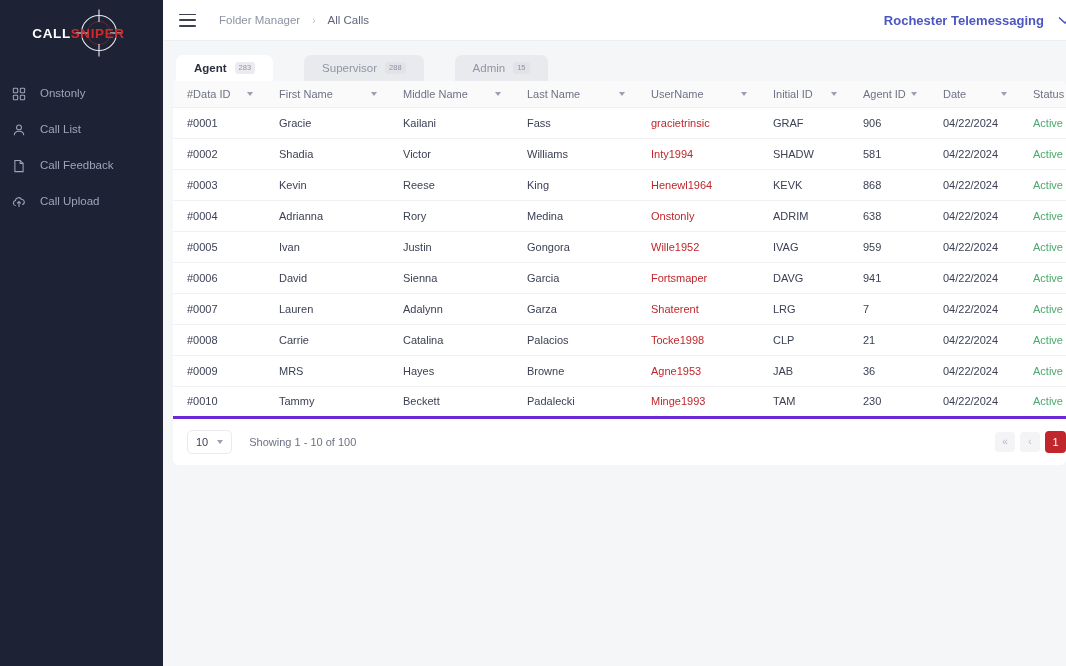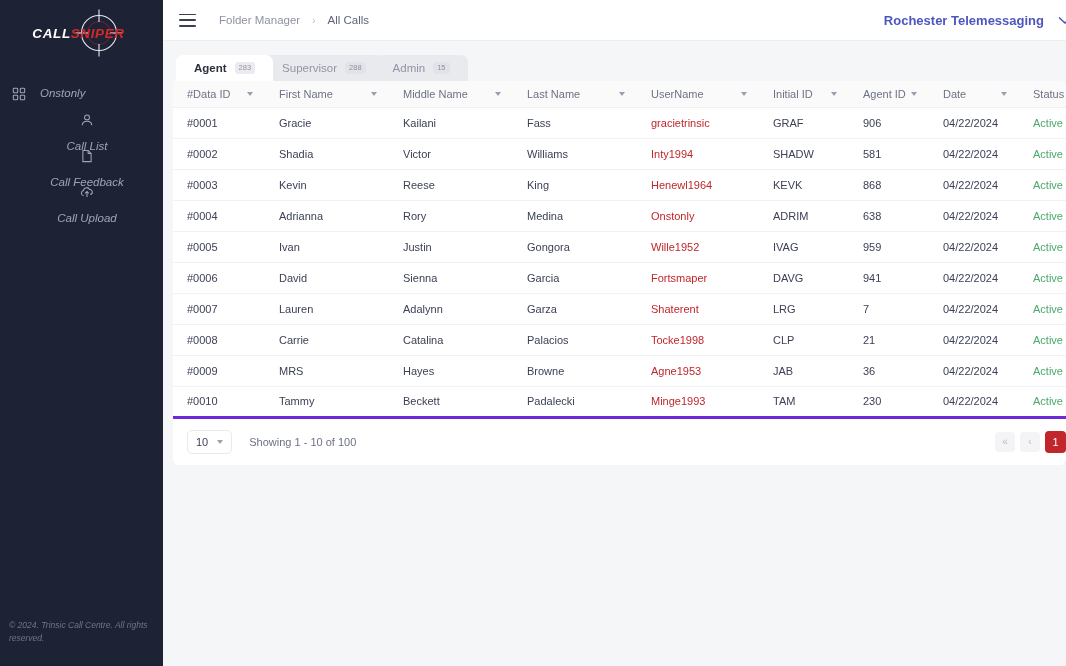--- a/index.html
+++ b/index.html
@@ -10,21 +10,20 @@
     background: #ffffff;
   }
   .app { display: flex; width: 1066px; height: 666px; }
 
   
   .sidebar {
     width: 163px; height: 666px;
     background: #1e2235;
     flex: 0 0 163px;
     position: relative;
-    font-style: italic;
   }
   .logo-wrap {
     height: 66px;
     display: flex; align-items: center; justify-content: center;
     position: relative;
   }
   .logo {
     position: relative;
     width: 112px; height: 56px;
     display: flex; align-items: center; justify-content: center;
@@ -49,21 +48,21 @@
   .nav { margin-top: 10px; }
   .nav-item {
     display: flex; align-items: center;
     gap: 13px;
     height: 36px;
     padding: 0 0 0 11px;
     color: #9fa4b8;
     font-size: 11.5px;
     cursor: pointer;
   }
-  .nav-item + .nav-item { margin-top: 0px; flex-direction: column; }
+  .nav-item + .nav-item { margin-top: 0px; }
   .nav-icon {
     width: 16px; height: 16px;
     display: flex; align-items: center; justify-content: center;
     flex: 0 0 16px;
   }
   .nav-icon svg { display: block; }
   .nav-label { line-height: 1; }
 
   .side-footer {
     position: absolute;
@@ -165,20 +164,21 @@
   }
   .add-user-btn .plus { font-size: 13px; line-height: 1; font-weight: 400; }
 
   
   .tabs {
     display: flex; align-items: center;
     height: 26px;
     position: relative;
     z-index: 3;
     margin-left: 3px;
+    gap: 40px;
   }
   .tab {
     height: 26px;
     display: flex; align-items: center;
     gap: 8px;
     padding: 0 18px 0 18px;
     font-size: 11.5px;
     color: #9095a6;
     background: #e9eaee;
     border-radius: 7px 7px 0 0;
@@ -378,21 +378,20 @@
             <path d="M4.2 12.2A3 3 0 014 6.3a3.6 3.6 0 016.9-1.1 2.8 2.8 0 01.7 5.6"></path>
             <path d="M8 13.6V7.6M5.9 9.6L8 7.5l2.1 2.1"></path>
           </svg>
         </span>
         <span class="nav-label">Call Upload</span>
       </div>
 
 
     </nav>
 
-    <div class="side-footer">© 2024. Trinsic Call Centre. All rights reserved.</div>
   </aside>
 
   <section class="main">
 
     <header class="topbar">
       <div class="hamburger">
         <i></i>
           <i></i>
           <i></i>
       </div>

